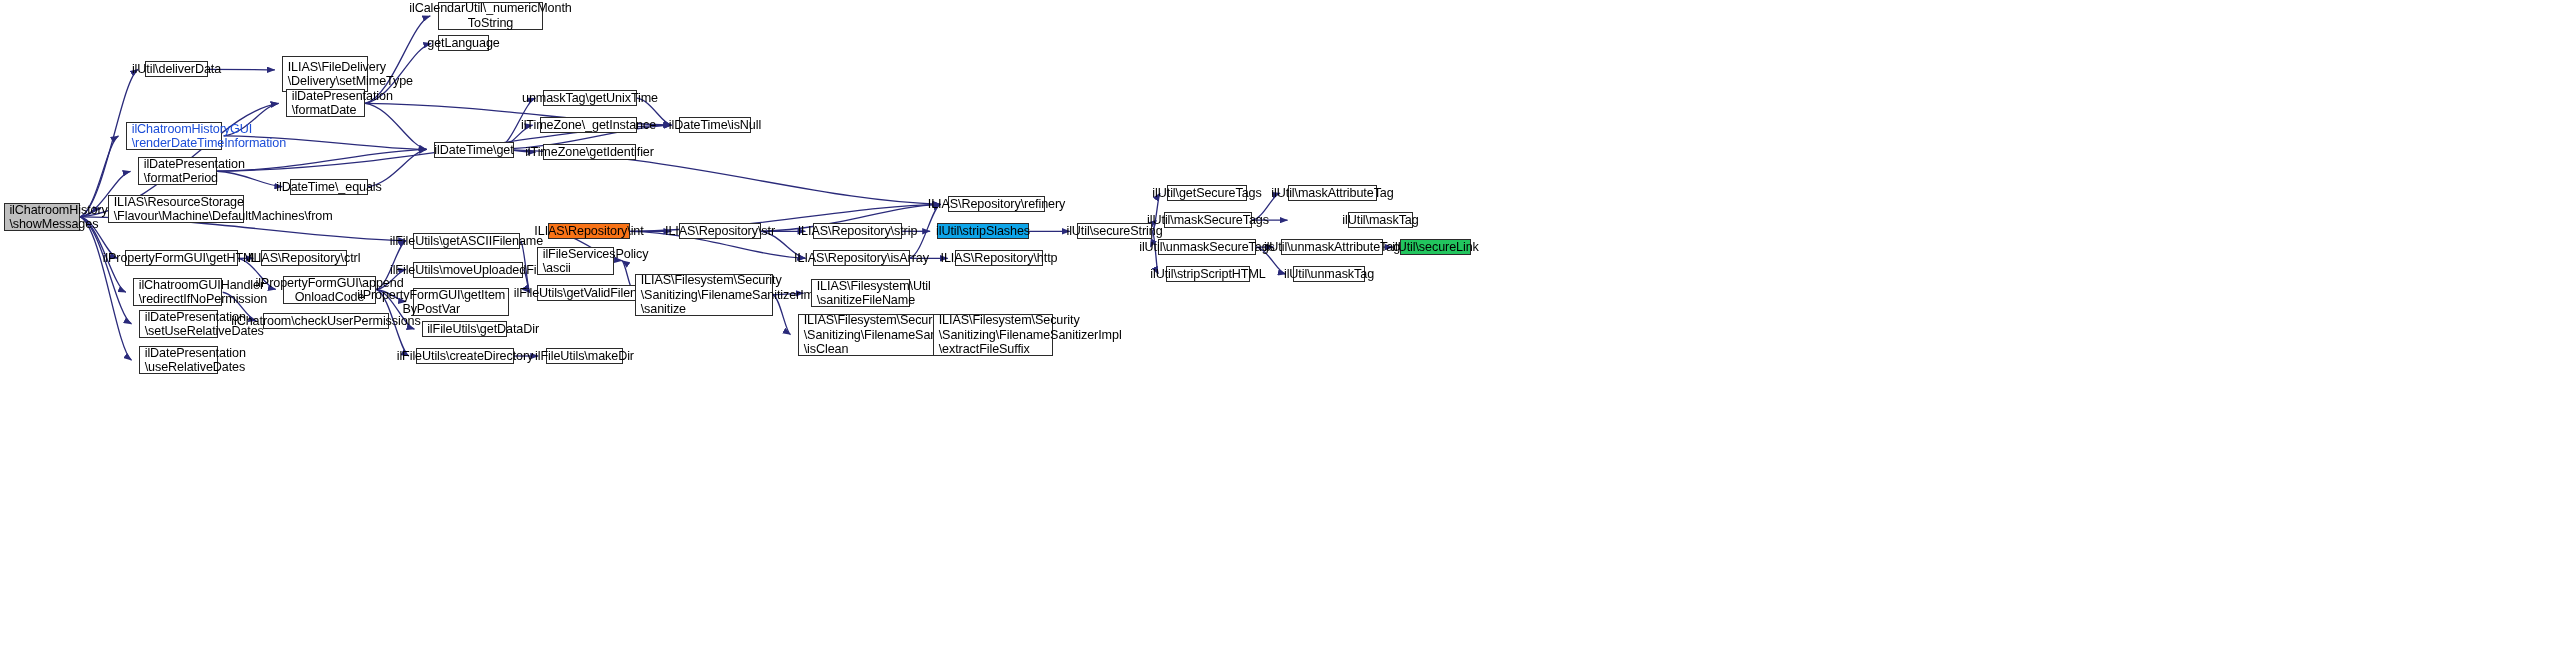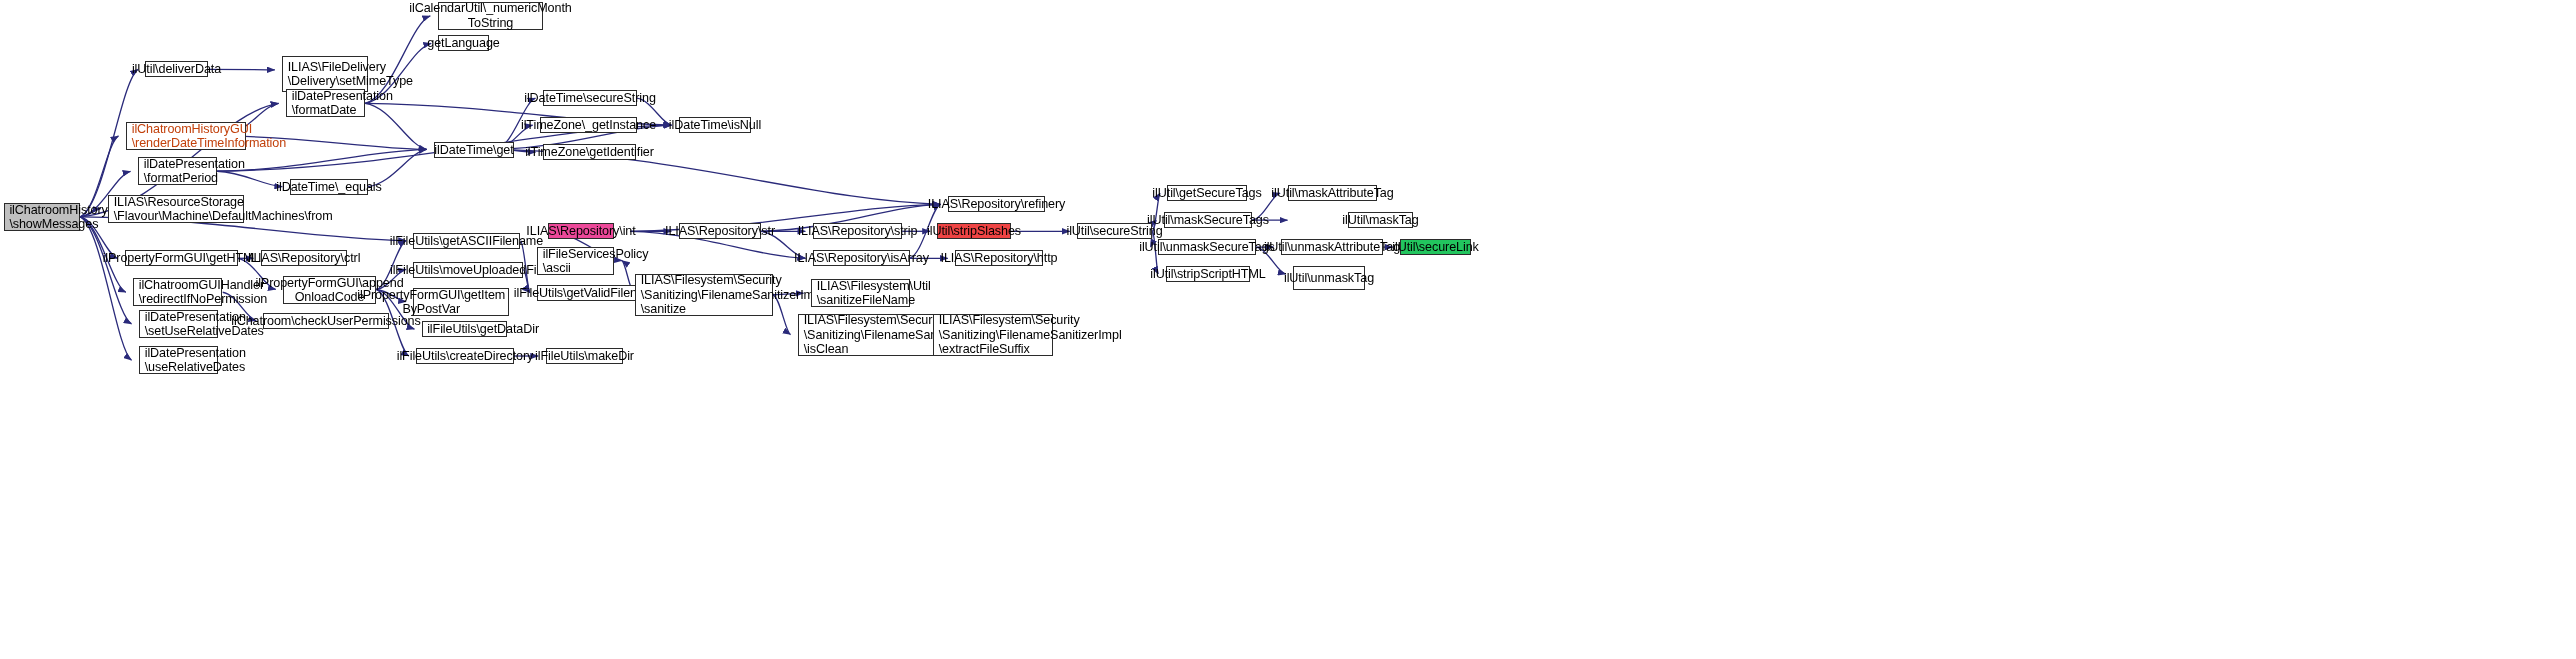--- a/index.html
+++ b/index.html
@@ -130,55 +130,55 @@
 <div class="node root left-align" style="left: 3.7px; top: 203px; width: 76px; height: 28px; background: rgb(191, 191, 191); border-color: rgb(43, 43, 43); color: rgb(0, 0, 0);"><span>ilChatroomHistoryGUI
 \showMessages</span></div>
     <div class="node" style="left: 145px; top: 61px; width: 63px; height: 16px; background: rgb(255, 255, 255); border-color: rgb(43, 43, 43); color: rgb(0, 0, 0);"><span>ilUtil\deliverData</span></div>
     <div class="node left-align" style="left: 282px; top: 56px; width: 86px; height: 36px; background: rgb(255, 255, 255); border-color: rgb(43, 43, 43); color: rgb(0, 0, 0);"><span>ILIAS\FileDelivery
 \Delivery\setMimeType</span></div>
     <div class="node" style="left: 438px; top: 1.9px; width: 105px; height: 28px; background: rgb(255, 255, 255); border-color: rgb(43, 43, 43); color: rgb(0, 0, 0);"><span>ilCalendarUtil\_numericMonth
 ToString</span></div>
     <div class="node" style="left: 438px; top: 35px; width: 51px; height: 16px; background: rgb(255, 255, 255); border-color: rgb(43, 43, 43); color: rgb(0, 0, 0);"><span>getLanguage</span></div>
     <div class="node left-align" style="left: 286px; top: 89px; width: 79px; height: 28px; background: rgb(255, 255, 255); border-color: rgb(43, 43, 43); color: rgb(0, 0, 0);"><span>ilDatePresentation
 \formatDate</span></div>
-    <div class="node left-align" style="left: 126px; top: 122px; width: 120px; height: 28px; background: rgb(255, 255, 255); border-color: rgb(43, 43, 43); color: #c2410c; align-items: center;"><span>ilChatroomHistoryGUI
+    <div class="node left-align" style="left: 126px; top: 122px; width: 96px; height: 28px; background: rgb(255, 255, 255); border-color: rgb(43, 43, 43); color: #1d4ed8; align-items: center;"><span>ilChatroomHistoryGUI
 \renderDateTimeInformation</span></div>
-    <div class="node" style="left: 543px; top: 90px; width: 94px; height: 16px; background: rgb(255, 255, 255); border-color: rgb(43, 43, 43); color: rgb(0, 0, 0);"><span>ilDateTime\secureString</span></div>
+    <div class="node" style="left: 543px; top: 90px; width: 94px; height: 16px; background: rgb(255, 255, 255); border-color: rgb(43, 43, 43); color: rgb(0, 0, 0);"><span>unmaskTag\getUnixTime</span></div>
     <div class="node" style="left: 540px; top: 117px; width: 97px; height: 16px; background: rgb(255, 255, 255); border-color: rgb(43, 43, 43); color: rgb(0, 0, 0);"><span>ilTimeZone\_getInstance</span></div>
     <div class="node" style="left: 543px; top: 144px; width: 93px; height: 16px; background: rgb(255, 255, 255); border-color: rgb(43, 43, 43); color: rgb(0, 0, 0);"><span>ilTimeZone\getIdentifier</span></div>
     <div class="node" style="left: 679px; top: 117px; width: 72px; height: 16px; background: rgb(255, 255, 255); border-color: rgb(43, 43, 43); color: rgb(0, 0, 0);"><span>ilDateTime\isNull</span></div>
     <div class="node" style="left: 434px; top: 142px; width: 80px; height: 16px; background: rgb(255, 255, 255); border-color: rgb(43, 43, 43); color: rgb(0, 0, 0); text-align: center;"><span>ilDateTime\get</span></div>
     <div class="node left-align" style="left: 138px; top: 157px; width: 79px; height: 28px; background: rgb(255, 255, 255); border-color: rgb(43, 43, 43); color: rgb(0, 0, 0);"><span>ilDatePresentation
 \formatPeriod</span></div>
     <div class="node" style="left: 290px; top: 179px; width: 78px; height: 16px; background: rgb(255, 255, 255); border-color: rgb(43, 43, 43); color: rgb(0, 0, 0); text-align: center;"><span>ilDateTime\_equals</span></div>
     <div class="node left-align" style="left: 108px; top: 195px; width: 136px; height: 28px; background: rgb(255, 255, 255); border-color: rgb(43, 43, 43); color: rgb(0, 0, 0);"><span>ILIAS\ResourceStorage
 \Flavour\Machine\DefaultMachines\from</span></div>
     <div class="node" style="left: 948px; top: 196px; width: 97px; height: 16px; background: rgb(255, 255, 255); border-color: rgb(43, 43, 43); color: rgb(0, 0, 0);"><span>ILIAS\Repository\refinery</span></div>
     <div class="node" style="left: 1167px; top: 185px; width: 80px; height: 16px; background: rgb(255, 255, 255); border-color: rgb(43, 43, 43); color: rgb(0, 0, 0);"><span>ilUtil\getSecureTags</span></div>
     <div class="node" style="left: 1288px; top: 185px; width: 89px; height: 16px; background: rgb(255, 255, 255); border-color: rgb(43, 43, 43); color: rgb(0, 0, 0);"><span>ilUtil\maskAttributeTag</span></div>
     <div class="node" style="left: 1164px; top: 212px; width: 88px; height: 16px; background: rgb(255, 255, 255); border-color: rgb(43, 43, 43); color: rgb(0, 0, 0);"><span>ilUtil\maskSecureTags</span></div>
     <div class="node" style="left: 1348px; top: 212px; width: 65px; height: 16px; background: rgb(255, 255, 255); border-color: rgb(43, 43, 43); color: rgb(0, 0, 0);"><span>ilUtil\maskTag</span></div>
-    <div class="node" style="left: 937px; top: 223px; width: 74px; height: 16px; background: #ef4444; border-color: rgb(43, 43, 43); color: rgb(0, 0, 0);"><span>ilUtil\stripSlashes</span></div>
+    <div class="node" style="left: 937px; top: 223px; width: 92px; height: 16px; background: #0ea5e9; border-color: rgb(43, 43, 43); color: rgb(0, 0, 0);"><span>ilUtil\stripSlashes</span></div>
     <div class="node" style="left: 1077px; top: 223px; width: 75px; height: 16px; background: rgb(255, 255, 255); border-color: rgb(43, 43, 43); color: rgb(0, 0, 0);"><span>ilUtil\secureString</span></div>
     <div class="node" style="left: 413px; top: 233px; width: 107px; height: 16px; background: rgb(255, 255, 255); border-color: rgb(43, 43, 43); color: rgb(0, 0, 0);"><span>ilFileUtils\getASCIIFilename</span></div>
-    <div class="node" style="left: 548px; top: 223px; width: 66px; height: 16px; background: #ec4899; border-color: rgb(43, 43, 43); color: rgb(0, 0, 0);"><span>ILIAS\Repository\int</span></div>
+    <div class="node" style="left: 548px; top: 223px; width: 82px; height: 16px; background: #f97316; border-color: rgb(43, 43, 43); color: rgb(0, 0, 0);"><span>ILIAS\Repository\int</span></div>
     <div class="node" style="left: 679px; top: 223px; width: 82px; height: 16px; background: rgb(255, 255, 255); border-color: rgb(43, 43, 43); color: rgb(0, 0, 0);"><span>ILIAS\Repository\str</span></div>
     <div class="node" style="left: 813px; top: 223px; width: 89px; height: 16px; background: rgb(255, 255, 255); border-color: rgb(43, 43, 43); color: rgb(0, 0, 0);"><span>ILIAS\Repository\strip</span></div>
     <div class="node" style="left: 1158px; top: 239px; width: 98px; height: 16px; background: rgb(255, 255, 255); border-color: rgb(43, 43, 43); color: rgb(0, 0, 0);"><span>ilUtil\unmaskSecureTags</span></div>
     <div class="node" style="left: 1281px; top: 239px; width: 102px; height: 16px; background: rgb(255, 255, 255); border-color: rgb(43, 43, 43); color: rgb(0, 0, 0);"><span>ilUtil\unmaskAttributeTag</span></div>
     <div class="node" style="left: 1400px; top: 239px; width: 71px; height: 16px; background: #22c55e; border-color: rgb(43, 43, 43); color: rgb(0, 0, 0);"><span>ilUtil\secureLink</span></div>
     <div class="node" style="left: 125px; top: 250px; width: 113px; height: 16px; background: rgb(255, 255, 255); border-color: rgb(43, 43, 43); color: rgb(0, 0, 0);"><span>ilPropertyFormGUI\getHTML</span></div>
     <div class="node" style="left: 261px; top: 250px; width: 86px; height: 16px; background: rgb(255, 255, 255); border-color: rgb(43, 43, 43); color: rgb(0, 0, 0);"><span>ILIAS\Repository\ctrl</span></div>
     <div class="node" style="left: 413px; top: 262px; width: 110px; height: 16px; background: rgb(255, 255, 255); border-color: rgb(43, 43, 43); color: rgb(0, 0, 0);"><span>ilFileUtils\moveUploadedFile</span></div>
     <div class="node left-align" style="left: 537px; top: 247px; width: 77px; height: 28px; background: rgb(255, 255, 255); border-color: rgb(43, 43, 43); color: rgb(0, 0, 0);"><span>ilFileServicesPolicy
 \ascii</span></div>
     <div class="node" style="left: 813px; top: 250px; width: 97px; height: 16px; background: rgb(255, 255, 255); border-color: rgb(43, 43, 43); color: rgb(0, 0, 0);"><span>ILIAS\Repository\isArray</span></div>
     <div class="node" style="left: 955px; top: 250px; width: 88px; height: 16px; background: rgb(255, 255, 255); border-color: rgb(43, 43, 43); color: rgb(0, 0, 0);"><span>ILIAS\Repository\http</span></div>
     <div class="node" style="left: 1166px; top: 266px; width: 84px; height: 16px; background: rgb(255, 255, 255); border-color: rgb(43, 43, 43); color: rgb(0, 0, 0);"><span>ilUtil\stripScriptHTML</span></div>
-    <div class="node" style="left: 1293px; top: 266px; width: 72px; height: 24px; background: rgb(255, 255, 255); border-color: rgb(43, 43, 43); color: rgb(0, 0, 0);"><span>ilUtil\unmaskTag</span></div>
+    <div class="node" style="left: 1293px; top: 266px; width: 72px; height: 16px; background: rgb(255, 255, 255); border-color: rgb(43, 43, 43); color: rgb(0, 0, 0);"><span>ilUtil\unmaskTag</span></div>
     <div class="node left-align" style="left: 133px; top: 278px; width: 89px; height: 28px; background: rgb(255, 255, 255); border-color: rgb(43, 43, 43); color: rgb(0, 0, 0);"><span>ilChatroomGUIHandler
 \redirectIfNoPermission</span></div>
     <div class="node" style="left: 283px; top: 276px; width: 93px; height: 28px; background: rgb(255, 255, 255); border-color: rgb(43, 43, 43); color: rgb(0, 0, 0);"><span>ilPropertyFormGUI\append
 OnloadCode</span></div>
     <div class="node" style="left: 413px; top: 288px; width: 96px; height: 28px; background: rgb(255, 255, 255); border-color: rgb(43, 43, 43); color: rgb(0, 0, 0); justify-content: flex-end;"><span>ilPropertyFormGUI\getItem
 ByPostVar</span></div>
     <div class="node" style="left: 537px; top: 285px; width: 101px; height: 16px; background: rgb(255, 255, 255); border-color: rgb(43, 43, 43); color: rgb(0, 0, 0);"><span>ilFileUtils\getValidFilename</span></div>
     <div class="node left-align" style="left: 635px; top: 274px; width: 138px; height: 42px; background: rgb(255, 255, 255); border-color: rgb(43, 43, 43); color: rgb(0, 0, 0);"><span>ILIAS\Filesystem\Security
 \Sanitizing\FilenameSanitizerImpl
 \sanitize</span></div>

